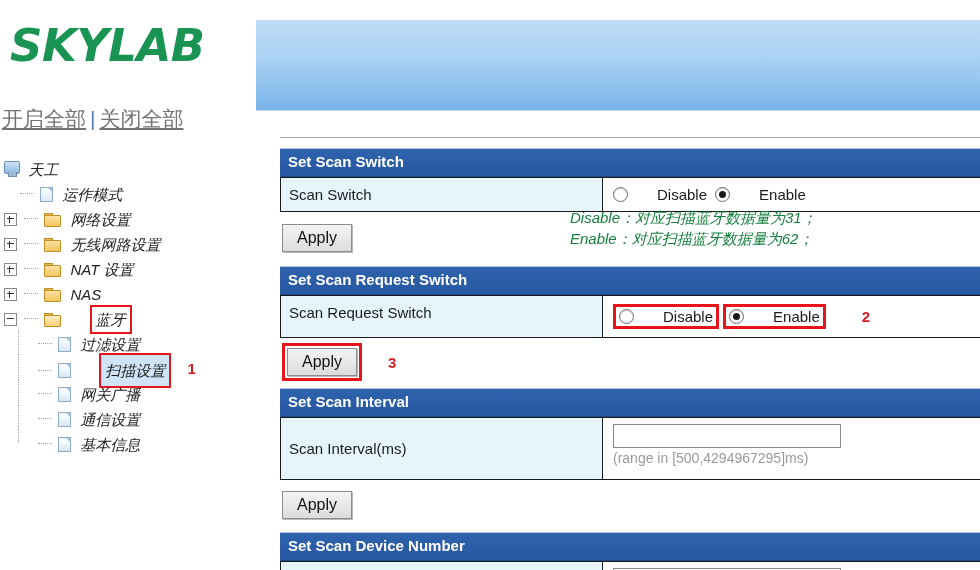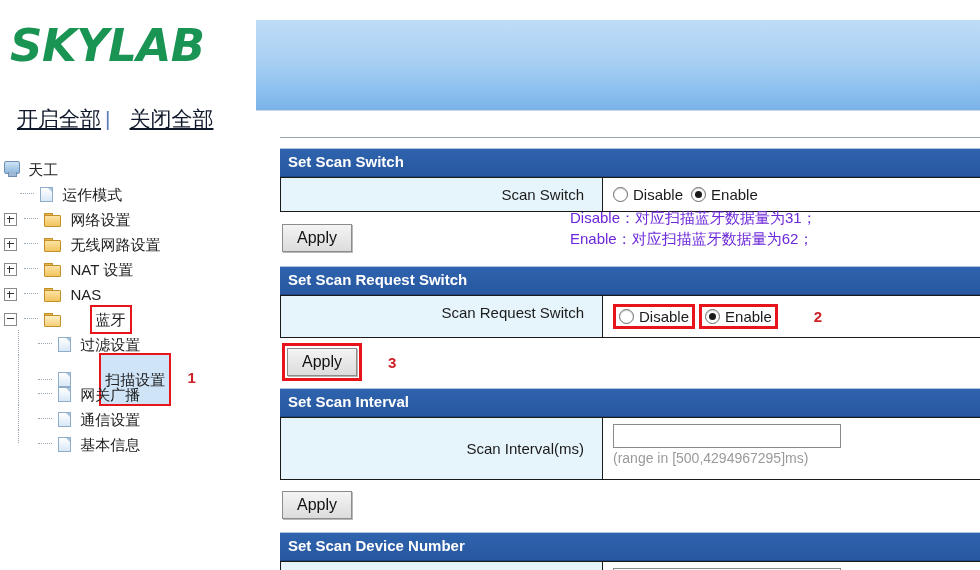--- a/index.html
+++ b/index.html
@@ -14,27 +14,27 @@
   #sidebar{position:absolute;left:0;top:0;width:256px;height:570px;background:#fff;overflow:hidden;}
 
   .logo{position:absolute;left:10px;top:18px;width:230px;height:56px;}
   .logo-text{
     font-family:"DejaVu Sans","Liberation Sans",sans-serif;
     font-size:45px;font-weight:bold;font-style:italic;color:#199453;
     letter-spacing:-0.5px;line-height:56px;white-space:nowrap;
   }
 
   .toplinks{position:absolute;left:2px;top:105px;font-size:21px;white-space:nowrap;}
-  .toplinks a{color:#0f172a;text-decoration:underline;margin-left:15px;}
+  .toplinks a{color:#737373;text-decoration:underline;}
   .toplinks .sep{color:#5a7db5;padding:0 4px;text-decoration:none;}
 
   
   #tree{position:absolute;left:4px;top:155px;width:250px;font-size:15px;color:#222;}
   .tnode{position:relative;height:25px;line-height:25px;white-space:nowrap;}
-  .tnode .lbl{display:inline-block;vertical-align:middle;}
+  .tnode .lbl{display:inline-block;vertical-align:middle;font-style:italic;}
   .plus{
     display:inline-block;width:11px;height:11px;border:1px solid #8a8a8a;background:#fff;
     vertical-align:middle;position:relative;margin-right:3px;
   }
   .plus::before{content:"";position:absolute;left:2px;top:4px;width:7px;height:1px;background:#333;}
   .plus.exp::after{content:"";}
   .plus:not(.exp)::after{content:"";position:absolute;left:4px;top:2px;width:1px;height:7px;background:#333;}
 
   .dots{display:inline-block;width:14px;height:1px;border-top:1px dotted #9aa7b5;vertical-align:middle;margin-right:2px;}
   .vline{position:absolute;left:0;top:0;width:1px;height:100%;border-left:1px dotted #9aa7b5;}
@@ -70,44 +70,44 @@
 
   #forms{position:absolute;left:24px;top:128px;width:720px;}
   .sect{width:716px;margin-bottom:0;}
   .sect-hd{
     background:linear-gradient(180deg,#2f63ad,#2758a1);
     color:#fff;font-weight:bold;font-size:15px;padding:4px 0 5px 8px;
     border-top:1px solid #aec6e2;border-bottom:1px solid #1e4680;
     height:18px;line-height:18px;box-sizing:content-box;
   }
   .row{display:flex;border-bottom:1px solid #1a1a1a;border-left:1px solid #1a1a1a;border-right:1px solid #1a1a1a;}
-  .cell-l{width:322px;background:#e6f5fc;padding:8px 18px;font-size:15px;color:#1b1b1b;box-sizing:border-box;
-          border-right:1px solid #1a1a1a;text-align:right;}
+  .cell-l{width:322px;background:#e6f5fc;padding:8px 8px;font-size:15px;color:#1b1b1b;box-sizing:border-box;
+          border-right:1px solid #1a1a1a;}
   .cell-r{flex:1;background:#fff;padding:8px 10px;font-size:15px;color:#1b1b1b;box-sizing:border-box;display:flex;align-items:center;}
   .cell-r.col{display:block;padding:6px 10px 4px 10px;}
 
   .radio-grp{display:inline-flex;align-items:center;}
-  .rad{display:inline-flex;align-items:center;margin-right:8px;position:relative;}
+  .rad{display:inline-flex;align-items:center;margin-right:8px;position:relative;gap:24px;}
   .rad .dot{
     width:13px;height:13px;border-radius:50%;border:1px solid #6b6b6b;background:#fff;
     display:inline-block;margin-right:5px;position:relative;box-shadow:inset 0 1px 1px rgba(0,0,0,.18);
   }
   .rad.on .dot::after{content:"";position:absolute;left:3px;top:3px;width:7px;height:7px;border-radius:50%;background:#1a1a1a;}
   .rad .rl{font-size:15px;}
 
   .applybar{padding:5px 0 7px 2px;display:flex;align-items:center;}
   .btn{
     background:linear-gradient(180deg,#f4f4f4,#dcdcdc);
     border:1px solid #8c8c8c;color:#111;font-size:16px;
     padding:4px 14px;cursor:pointer;font-family:inherit;
     box-shadow:1px 1px 0 #b9b9b9;
   }
   .redwrap{display:inline-block;padding:2px;border:3px solid #e8141c;}
 
-  .noteblock{position:absolute;color:#6d28d9;font-size:15px;line-height:21px;white-space:nowrap;}
+  .noteblock{position:absolute;color:#15803d;font-size:15px;line-height:21px;white-space:nowrap;font-style:italic;}
 
   .hint{color:#9a9a9a;font-size:14px;display:block;margin-top:2px;}
   .txt{
     width:228px;height:24px;border:1px solid #8a8a8a;background:#fff;box-sizing:border-box;
     font-size:14px;padding:2px 4px;font-family:inherit;
   }
 </style>
 </head>
 <body>
 
@@ -178,21 +178,21 @@
         <span class="vline" style="left:14px;"></span>
         <span class="dots"></span>
         <span class="ico ico-doc"><span class="pg"></span><span class="fold"></span></span>
         <span class="lbl">过滤设置</span>
       </div>
 
       <div class="tnode indent2">
         <span class="vline" style="left:14px;"></span>
         <span class="dots"></span>
         <span class="ico ico-doc"><span class="pg"></span><span class="fold"></span></span>
-        <span class="lbl sel redbox" style="padding:12px 4px;">扫描设置</span>
+        <span class="lbl sel redbox" style="padding:3px 4px;">扫描设置</span>
         <span class="anno" style="margin-left:14px;">1</span>
       </div>
 
       <div class="tnode indent2">
         <span class="vline" style="left:14px;"></span>
         <span class="dots"></span>
         <span class="ico ico-doc"><span class="pg"></span><span class="fold"></span></span>
         <span class="lbl">网关广播</span>
       </div>
 

